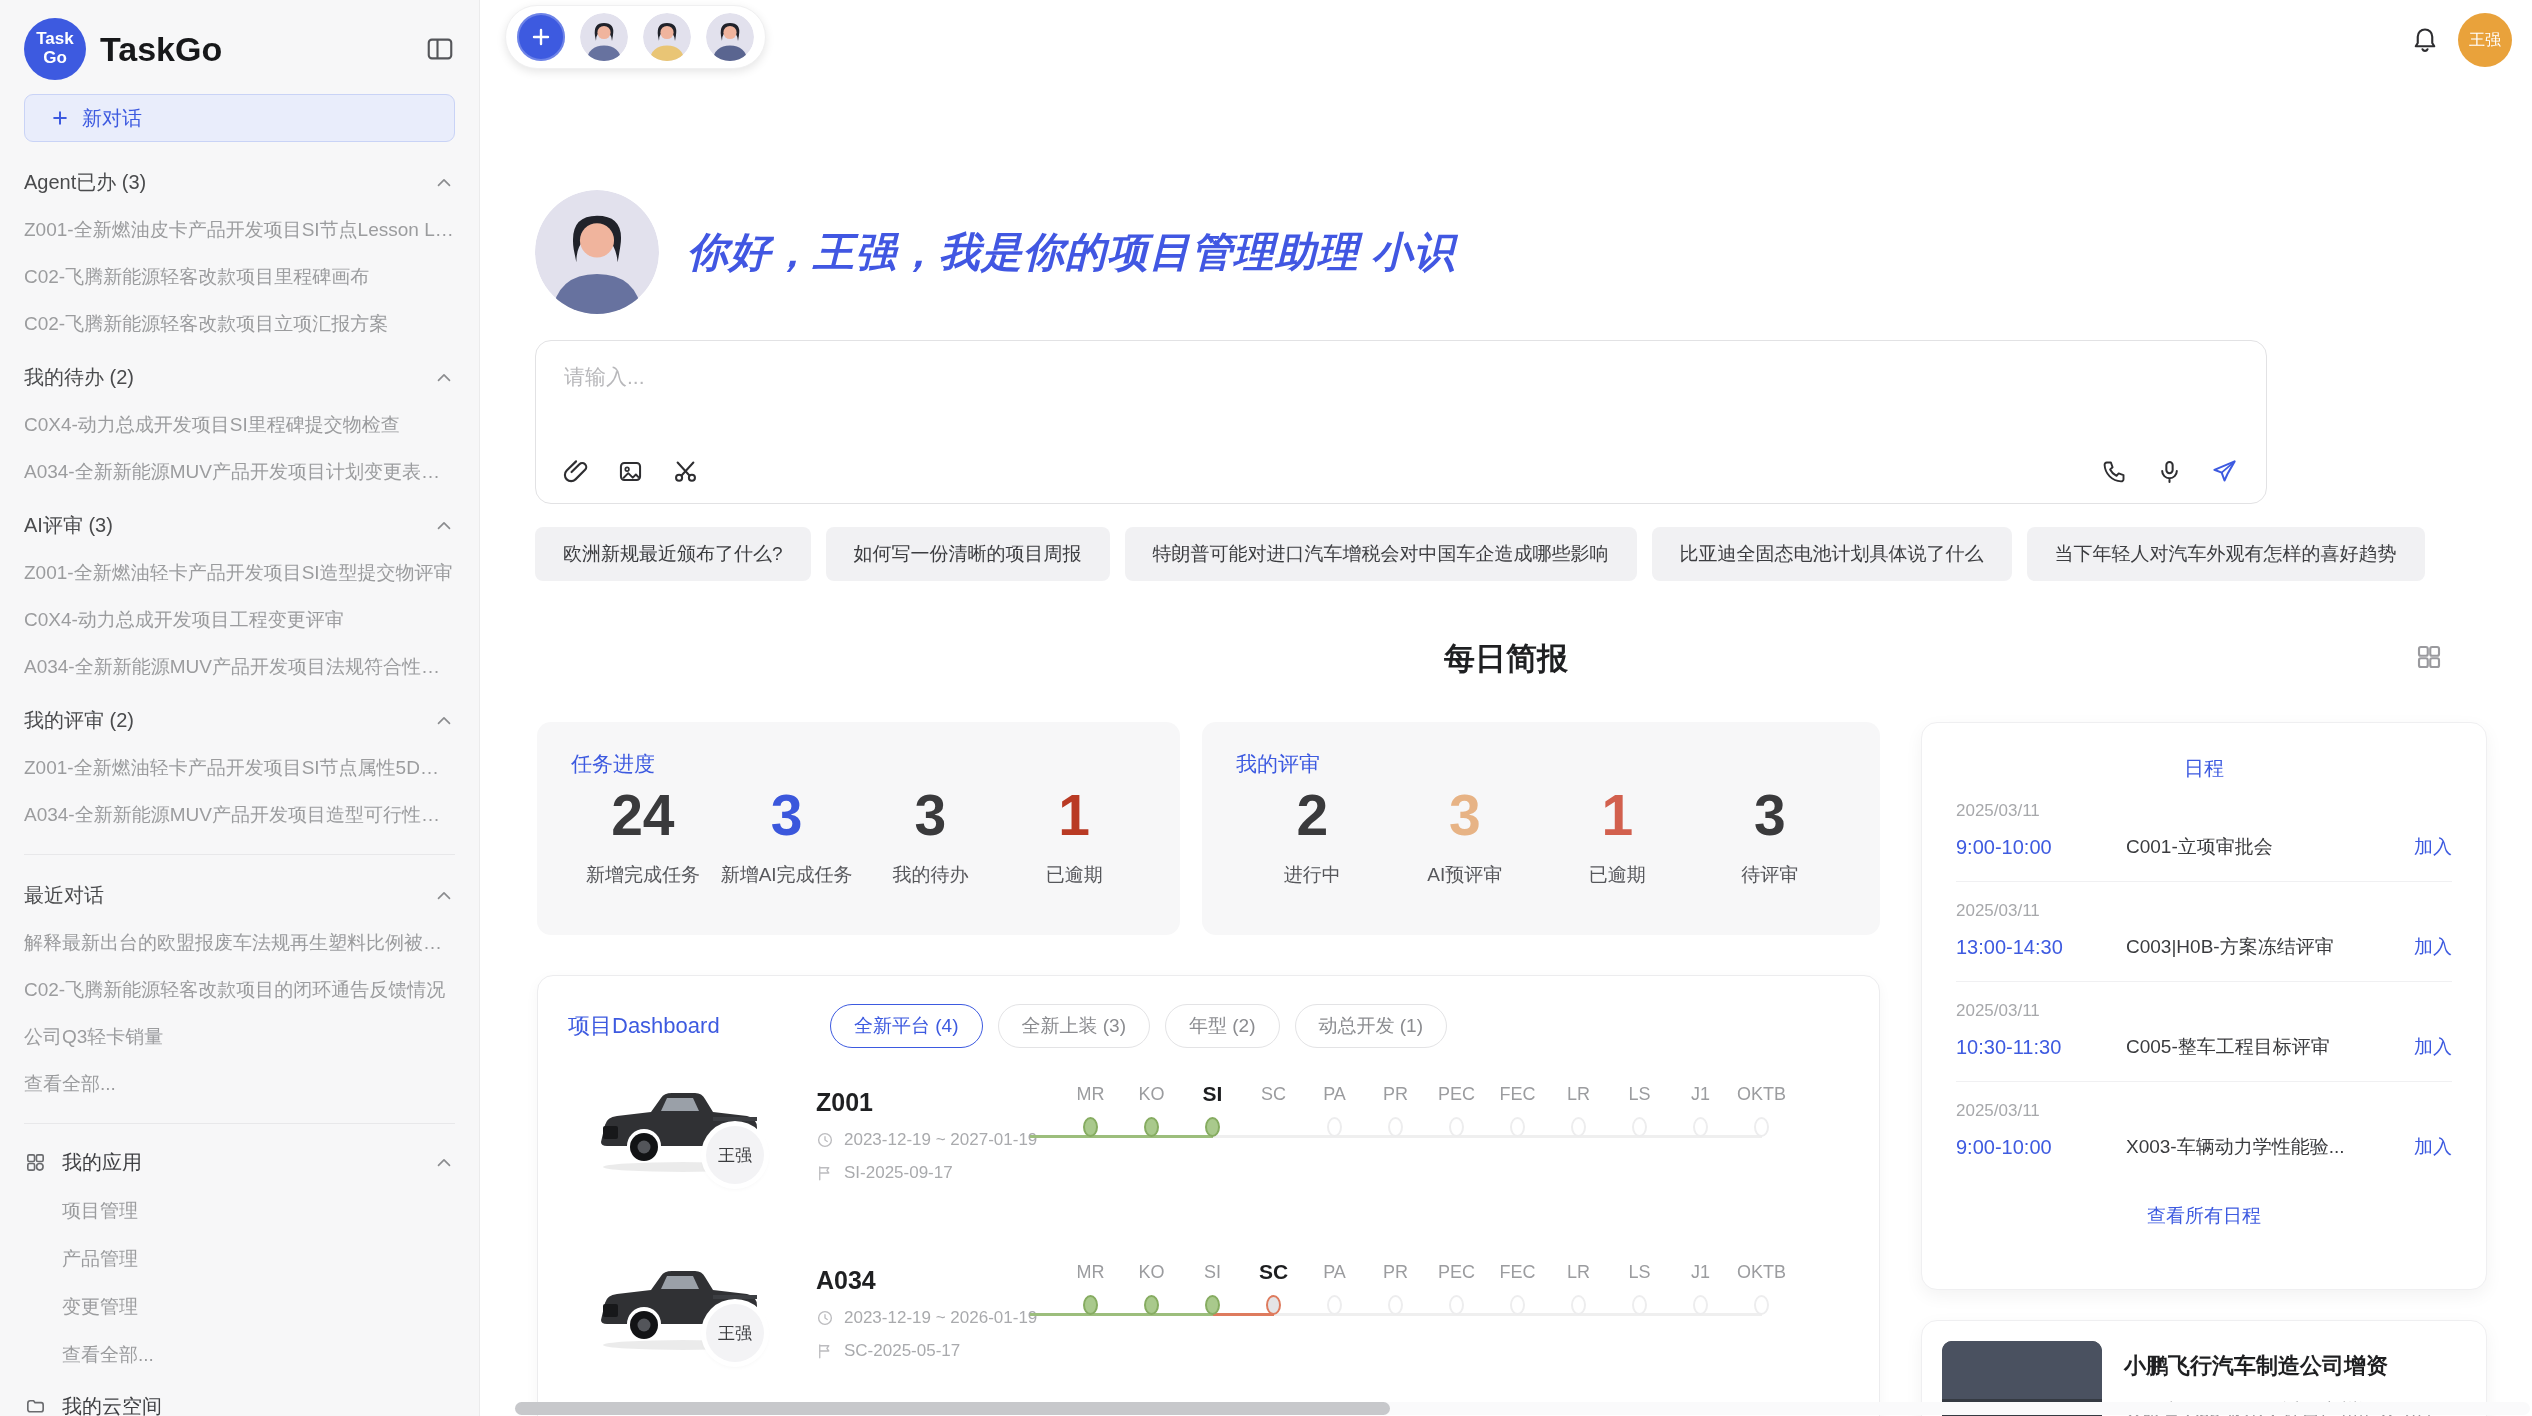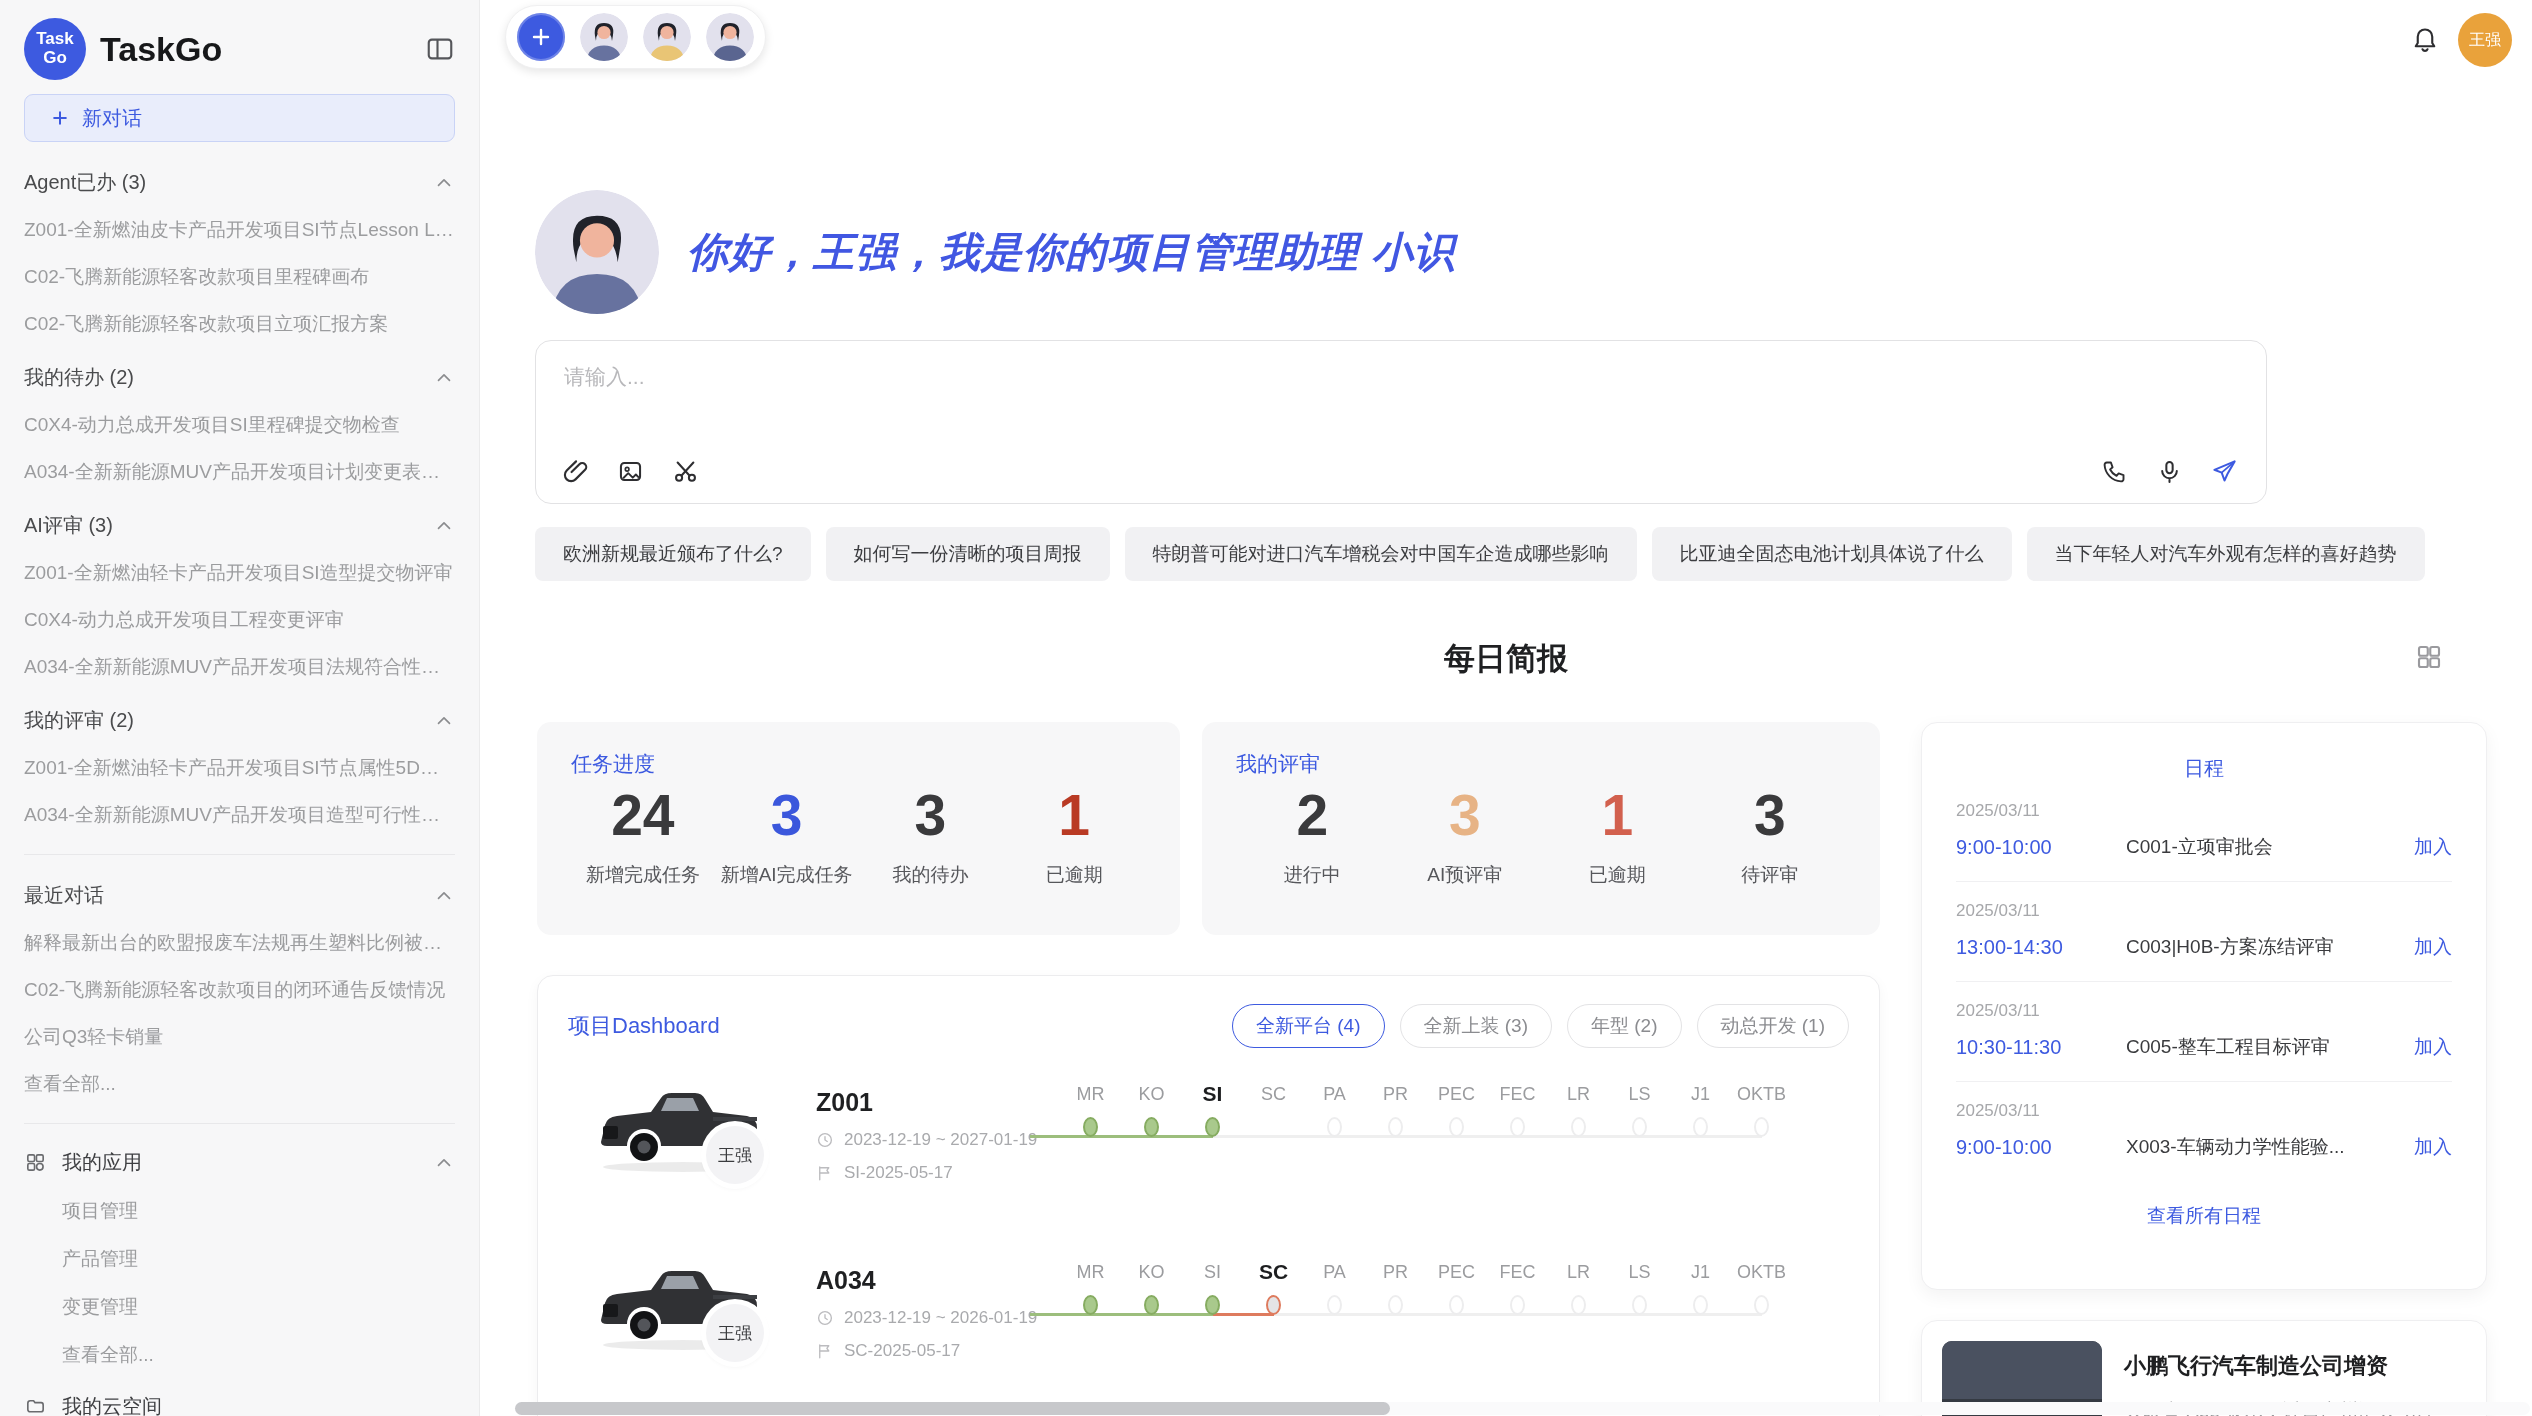--- a/index.html
+++ b/index.html
@@ -75,21 +75,21 @@
   .stat-card.c1{width:643px;}
   .stat-card.c2{width:678px;}
   .stat-title{color:var(--accent);font-size:21px;}
   .stat-cols{display:flex;margin-top:0;}
   .stat-col{flex:1;text-align:center;}
   .stat-val{font-size:57px;font-weight:600;margin-top:4px;}
   .stat-label{font-size:19px;color:#56575b;margin-top:14px;}
 
   .dash-card{position:absolute;left:57px;top:975px;width:1343px;height:600px;background:#fff;
     border:1.5px solid #ececee;border-radius:16px;box-shadow:0 4px 14px rgba(0,0,0,.04);padding:28px 30px;}
-  .dash-head{display:flex;align-items:center;justify-content:space-between;}
+  .dash-head{display:flex;align-items:center;}
   .dash-title{color:var(--accent);font-size:22px;width:262px;}
   .filters{display:flex;gap:15px;}
   .filter{height:44px;padding:18px 23px;border-radius:22px;border:1.5px solid #e3e3e5;color:#8b8c90;
     font-size:19px;display:flex;align-items:center;background:#fff;cursor:pointer;}
   .filter.active{border-color:var(--accent);color:var(--accent);}
   .proj-row{position:relative;height:150px;margin-top:28px;}
   .truck{position:absolute;left:26px;top:2px;width:178px;height:100px;}
   .truck svg{width:100%;height:100%;}
   .owner-badge{position:absolute;left:138px;top:50px;width:58px;height:58px;border-radius:50%;background:#f3f3f5;
     box-shadow:0 0 0 5px #fff,0 2px 7px rgba(0,0,0,.12);display:flex;align-items:center;justify-content:center;
@@ -451,21 +451,21 @@
                 </span>
                 <span>2023-12-19 ~ 2027-01-19</span>
               </div>
               <div class="proj-meta">
                 <span class="icon ">
                   <svg viewBox="0 0 24 24" fill="none" stroke="currentColor">
                     <path d="M5 21V4" stroke-width="1.8" stroke-linecap="round"></path>
                     <path d="M5 5h12l-2.5 3.5L17 12H5" stroke-width="1.8" stroke-linejoin="round"></path>
                   </svg>
                 </span>
-                <span>SI-2025-05-17</span>
+                <span>SI-2025-09-17</span>
               </div>
             </div>
             <div class="milestones">
               <div class="ms-col" style="--seg: var(--green-line);">
                 <div class="ms-label">MR</div>
                 <span class="ms-node done"></span>
               </div>
               <div class="ms-col" style="--seg: var(--green-line);">
                 <div class="ms-label">KO</div>
                 <span class="ms-node done"></span>

